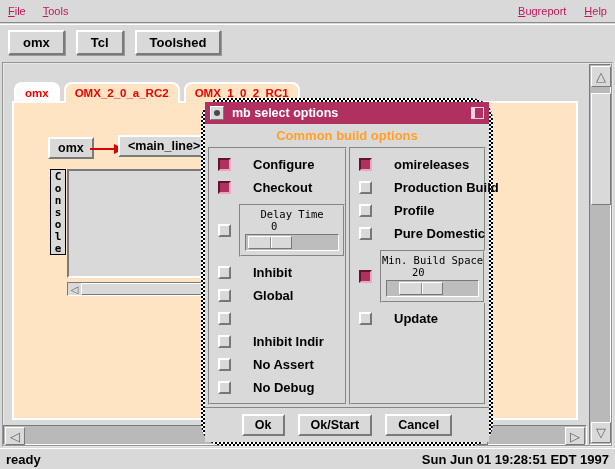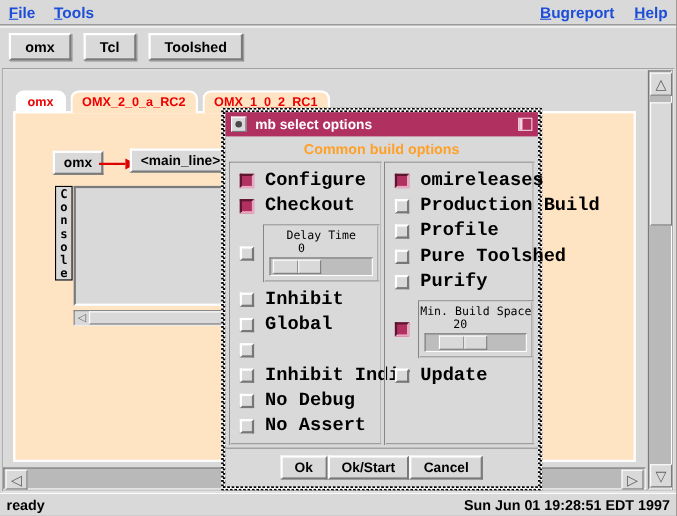--- a/index.html
+++ b/index.html
@@ -4,21 +4,21 @@
 <style>
   html,body{margin:0;padding:0;background:#666;}
   #win{position:relative;width:615px;height:469px;background:var(--chrome,#d9d9d9);
        font-family:"Liberation Sans",sans-serif;overflow:hidden;}
 
   
   .menubar{position:absolute;left:0;top:0;width:615px;height:23px;box-sizing:border-box;
            display:flex;align-items:center;padding:0 8px;border-bottom:1px solid #8a8a8a;}
   .menu-left{display:flex;gap:17px;}
   .menu-right{margin-left:auto;display:flex;gap:18px;}
-  .menu-item{font-weight:bold;font-size:14px;color:#1d4ed8;cursor:default;}
+  .menu-item{font-weight:normal;font-size:11px;color:#be185d;cursor:default;}
 
   
   .toolbar{position:absolute;left:0;top:24px;width:615px;height:36px;box-sizing:border-box;
            display:flex;align-items:center;gap:11px;padding:0 8px;border-top:1px solid #fff;}
   .raised{background:var(--chrome,#d9d9d9);border:2px solid;border-color:#ffffff #7a7a7a #7a7a7a #ffffff;}
   .tb-btn{font-family:inherit;font-weight:bold;font-size:13px;padding:3px 13px;
           box-shadow:1px 1px 0 #9a9a9a;cursor:default;}
 
   
   .frame{position:absolute;left:2px;top:62px;width:611px;height:385px;box-sizing:border-box;
@@ -65,55 +65,55 @@
   .hscroll .thumb{position:absolute;top:1px;left:249px;width:233px;height:16px;background:#d9d9d9;
                   border:1px solid;border-color:#fff #7a7a7a #7a7a7a #fff;}
 
   
   .statusbar{position:absolute;left:0;top:448px;width:615px;height:21px;box-sizing:border-box;
              display:flex;align-items:center;justify-content:space-between;padding:0 6px;
              border-top:1px solid #fff;font-weight:bold;font-size:13px;}
 
   
   .stipple{position:absolute;left:201px;top:98px;padding:4px;z-index:5;
-           background:repeating-conic-gradient(#000 0% 25%, #fff 0% 50%) 0 0/4px 4px;}
+           background:repeating-conic-gradient(#000 0% 25%, #fff 0% 50%) 0 0/4px 4px;border-radius:22px;}
   .dialog{width:284px;background:var(--chrome,#d9d9d9);}
   .titlebar{height:22px;background:var(--accent,#b03060);display:flex;align-items:center;
             padding:0 5px;gap:8px;box-sizing:border-box;}
   .win-menu-btn{width:14px;height:14px;box-sizing:border-box;background:#d9d9d9;
                 border:1px solid;border-color:#fff #7a7a7a #7a7a7a #fff;
                 display:flex;align-items:center;justify-content:center;}
   .win-menu-btn i{width:6px;height:6px;border-radius:50%;background:#4a4a4a;}
   .title-text{flex:1;color:#fff;font-weight:bold;font-size:12.5px;white-space:nowrap;}
   .max-btn{width:13px;height:12px;box-sizing:border-box;border:1px solid #f2d3df;position:relative;}
   .max-btn::after{content:"";position:absolute;left:0;top:0;bottom:0;width:3px;background:#f2d3df;}
   .dlg-header{height:23px;display:flex;align-items:center;justify-content:center;
               font-weight:bold;font-size:13px;color:var(--orange,#ffa028);}
   .dlg-body{display:flex;gap:2px;padding:0 3px;}
   .col{box-sizing:border-box;border:2px groove #d9d9d9;padding:4px 0 4px 8px;}
   .col.left{width:139px;}
   .col.right{width:137px;}
   .opt-row{display:flex;align-items:center;height:23px;}
   .cb{flex:0 0 13px;width:13px;height:13px;box-sizing:border-box;background:#d9d9d9;
       border:2px solid;border-color:#ffffff #777777 #777777 #ffffff;cursor:default;}
   .cb.checked{background:var(--accent,#b03060);border-color:#5e1530 #e9a8c2 #e9a8c2 #5e1530;}
-  .opt-label{margin-left:10px;font-weight:bold;font-size:17px;white-space:nowrap;color:#000;font-family:Liberation Mono, monospace;}
+  .opt-label{margin-left:22px;font-weight:bold;font-size:13px;white-space:nowrap;color:#000;}
   .group-row{display:flex;align-items:center;margin:5px 0 4px;}
   .group-box{margin-left:8px;box-sizing:border-box;border:2px groove #d9d9d9;padding:2px 0 4px;}
   .group-box.gb-left{width:110px;}
   .group-box.gb-right{width:112px;}
   .group-label{font-family:"DejaVu Sans Mono",monospace;font-size:10.5px;text-align:center;white-space:nowrap;}
   .group-value{font-family:"DejaVu Sans Mono",monospace;font-size:10.5px;padding-left:30px;height:13px;}
   .slider{margin:1px 4px 0;height:15px;position:relative;background:#bdbdbd;
           border:1px solid;border-color:#777 #fff #fff #777;}
   .slider .thumb{position:absolute;top:1px;bottom:1px;width:42px;background:#d9d9d9;
                  border:1px solid;border-color:#fff #777 #777 #fff;}
   .slider .thumb::after{content:"";position:absolute;left:50%;top:0;bottom:0;width:1px;
                         background:#8f8f8f;box-shadow:1px 0 0 #fff;}
-  .btn-row{display:flex;justify-content:center;padding:5px 0 6px;
+  .btn-row{display:flex;justify-content:center;gap:13px;padding:5px 0 6px;
            border-top:2px groove #d9d9d9;margin-top:2px;}
   .btn{font-family:inherit;font-weight:bold;font-size:12.5px;padding:2px 11px;cursor:default;}
 </style>
 </head>
 <body>
 
 <div id="win">
 
   <div class="menubar">
     <div class="menu-left">
@@ -225,50 +225,46 @@
               </div>
               <div class="opt-row">
                 <span class="cb"></span>
               </div>
               <div class="opt-row">
                 <span class="cb"></span>
                 <span class="opt-label">Inhibit Indir</span>
               </div>
               <div class="opt-row">
                 <span class="cb"></span>
+                <span class="opt-label">No Assert</span>
+              </div>
+              <div class="opt-row">
+                <span class="cb"></span>
                 <span class="opt-label">No Debug</span>
-              </div>
-              <div class="opt-row">
-                <span class="cb"></span>
-                <span class="opt-label">No Assert</span>
               </div>
             </div>
         </div>
 
         <div class="col right">
           <div>
               <div class="opt-row">
                 <span class="cb checked"></span>
                 <span class="opt-label">omireleases</span>
               </div>
               <div class="opt-row">
                 <span class="cb"></span>
                 <span class="opt-label">Production Build</span>
               </div>
               <div class="opt-row">
                 <span class="cb"></span>
                 <span class="opt-label">Profile</span>
               </div>
               <div class="opt-row">
                 <span class="cb"></span>
-                <span class="opt-label">Pure Toolshed</span>
-              </div>
-              <div class="opt-row">
-                <span class="cb"></span>
-                <span class="opt-label">Purify</span>
+                <span class="opt-label">Pure Domestic</span>
               </div>
             </div>
 
           <div class="group-row">
             <span class="cb checked" id="minspace-cb"></span>
             <div class="group-box gb-right">
               <div class="group-label">Min. Build Space</div>
               <div class="group-value">20</div>
               <div class="slider">
                 <div class="thumb" id="minspace-thumb" style="left: 13%;"></div>

